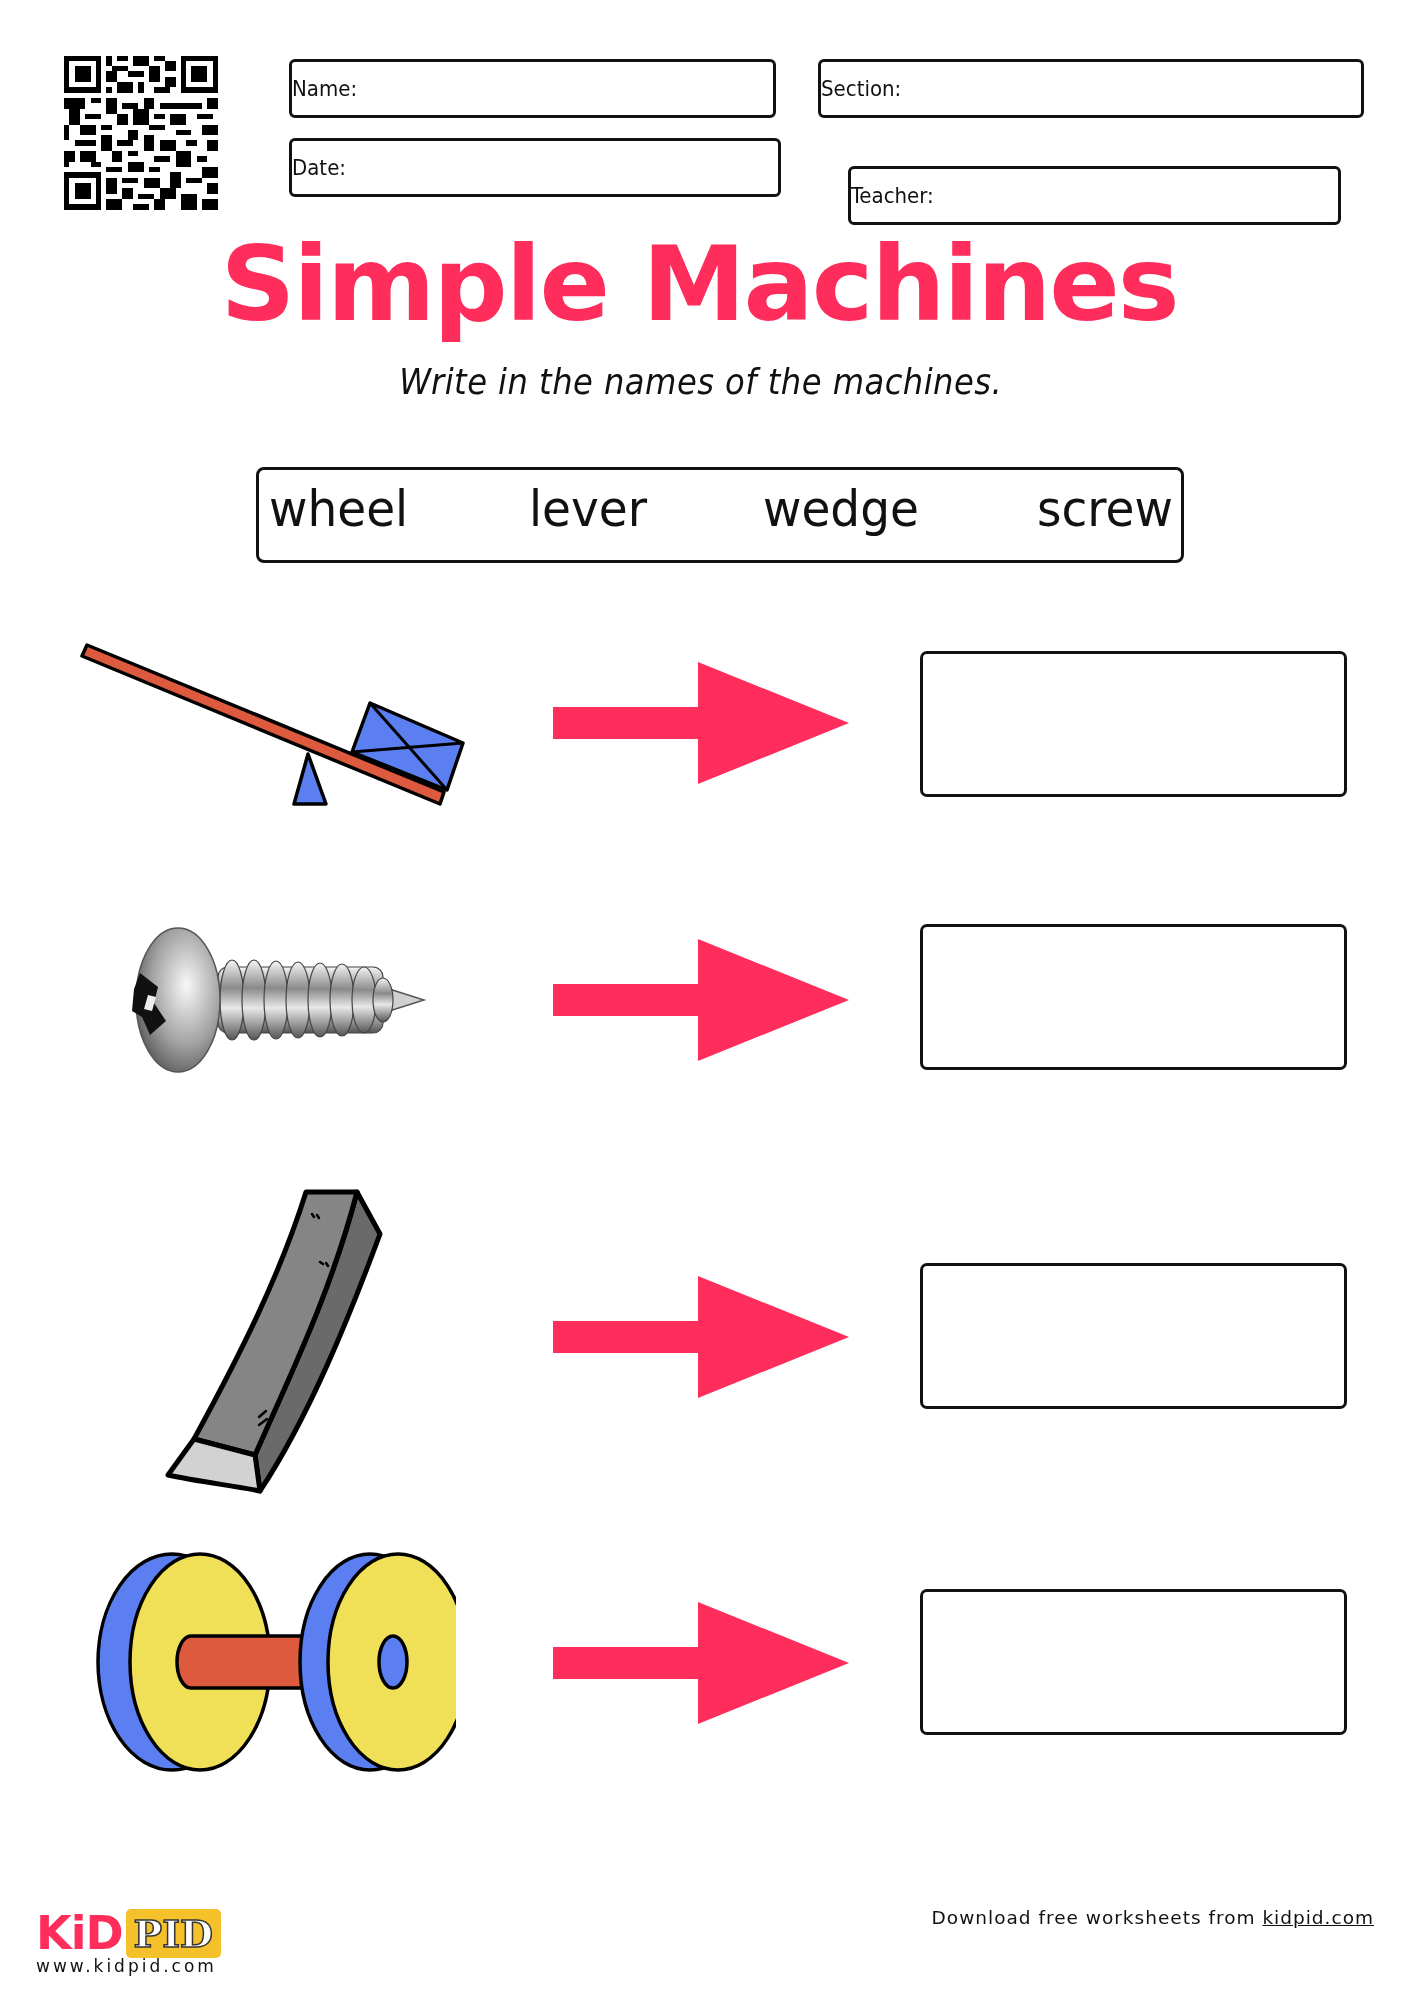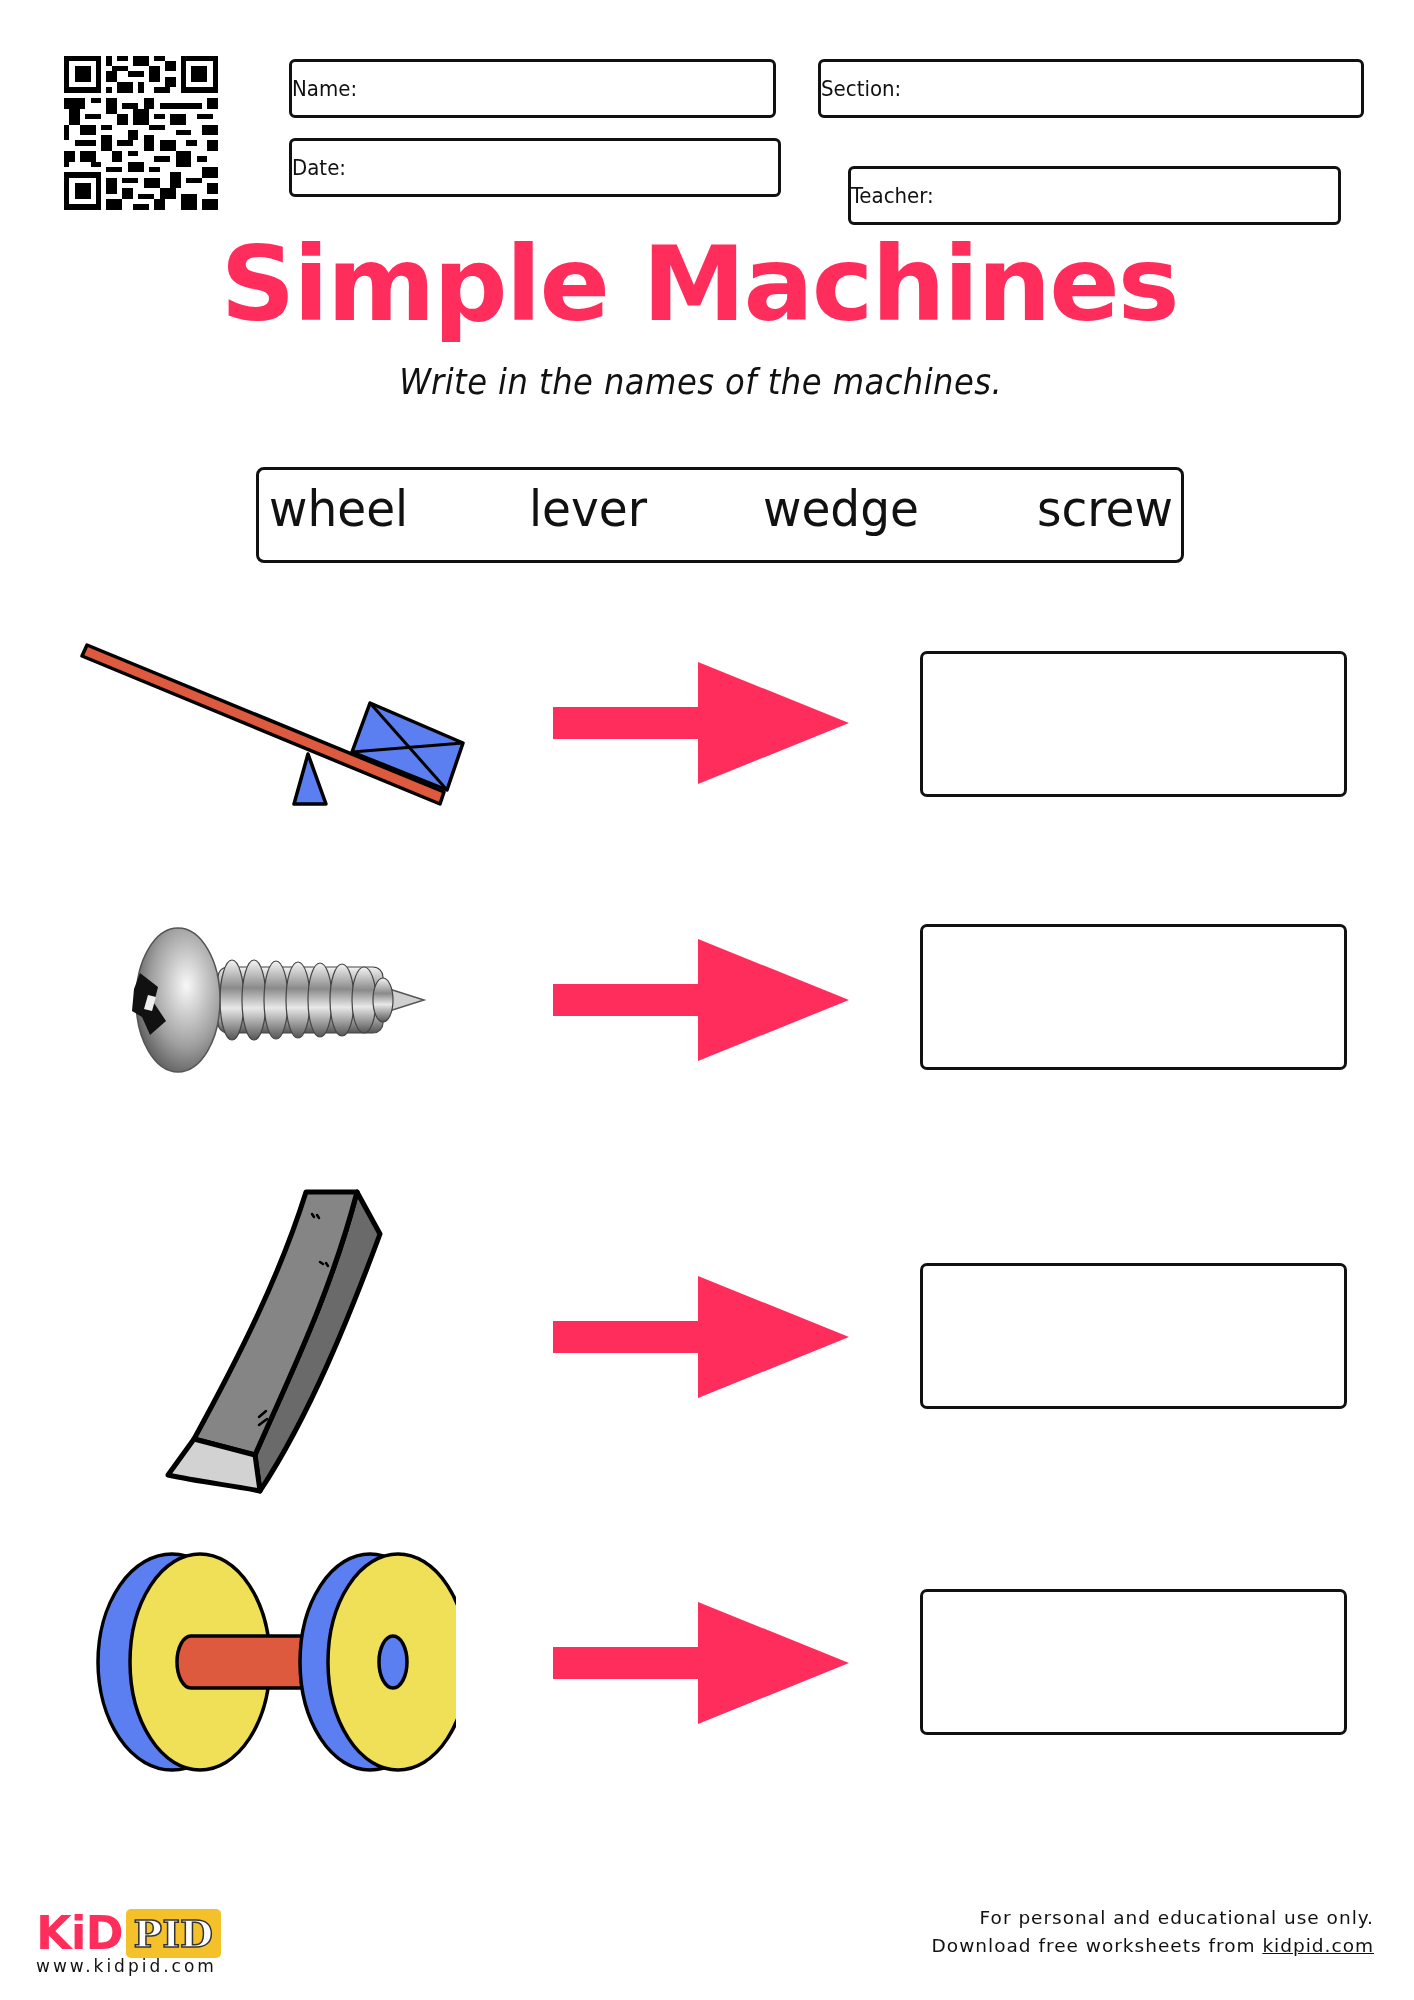--- a/index.html
+++ b/index.html
@@ -255,15 +255,14 @@
     </svg>
 </div>
 <div class="answer-box" style="top:1589px;"><span></span></div>
 
 <div class="footer-logo">
   <span style="font-family:'DejaVu Sans',sans-serif; font-weight:bold; font-size:46px; color:#ff2d5b; letter-spacing:-1px; vertical-align:middle;">KiD</span><span style="display:inline-block; background:#f4c12a; color:#fff; font-family:'DejaVu Serif',serif; font-weight:bold; font-size:38px; padding:2px 8px; border-radius:5px; margin-left:3px; vertical-align:middle; -webkit-text-stroke:1.5px #333;">PID</span>
 </div>
 <div class="footer-url">www.kidpid.com</div>
 
 <div class="footer-note">
-  <div>For personal and educational use only.</div>
   <div><span>Download free worksheets from </span><a>kidpid.com</a></div>
 </div>
 
 </body></html>

